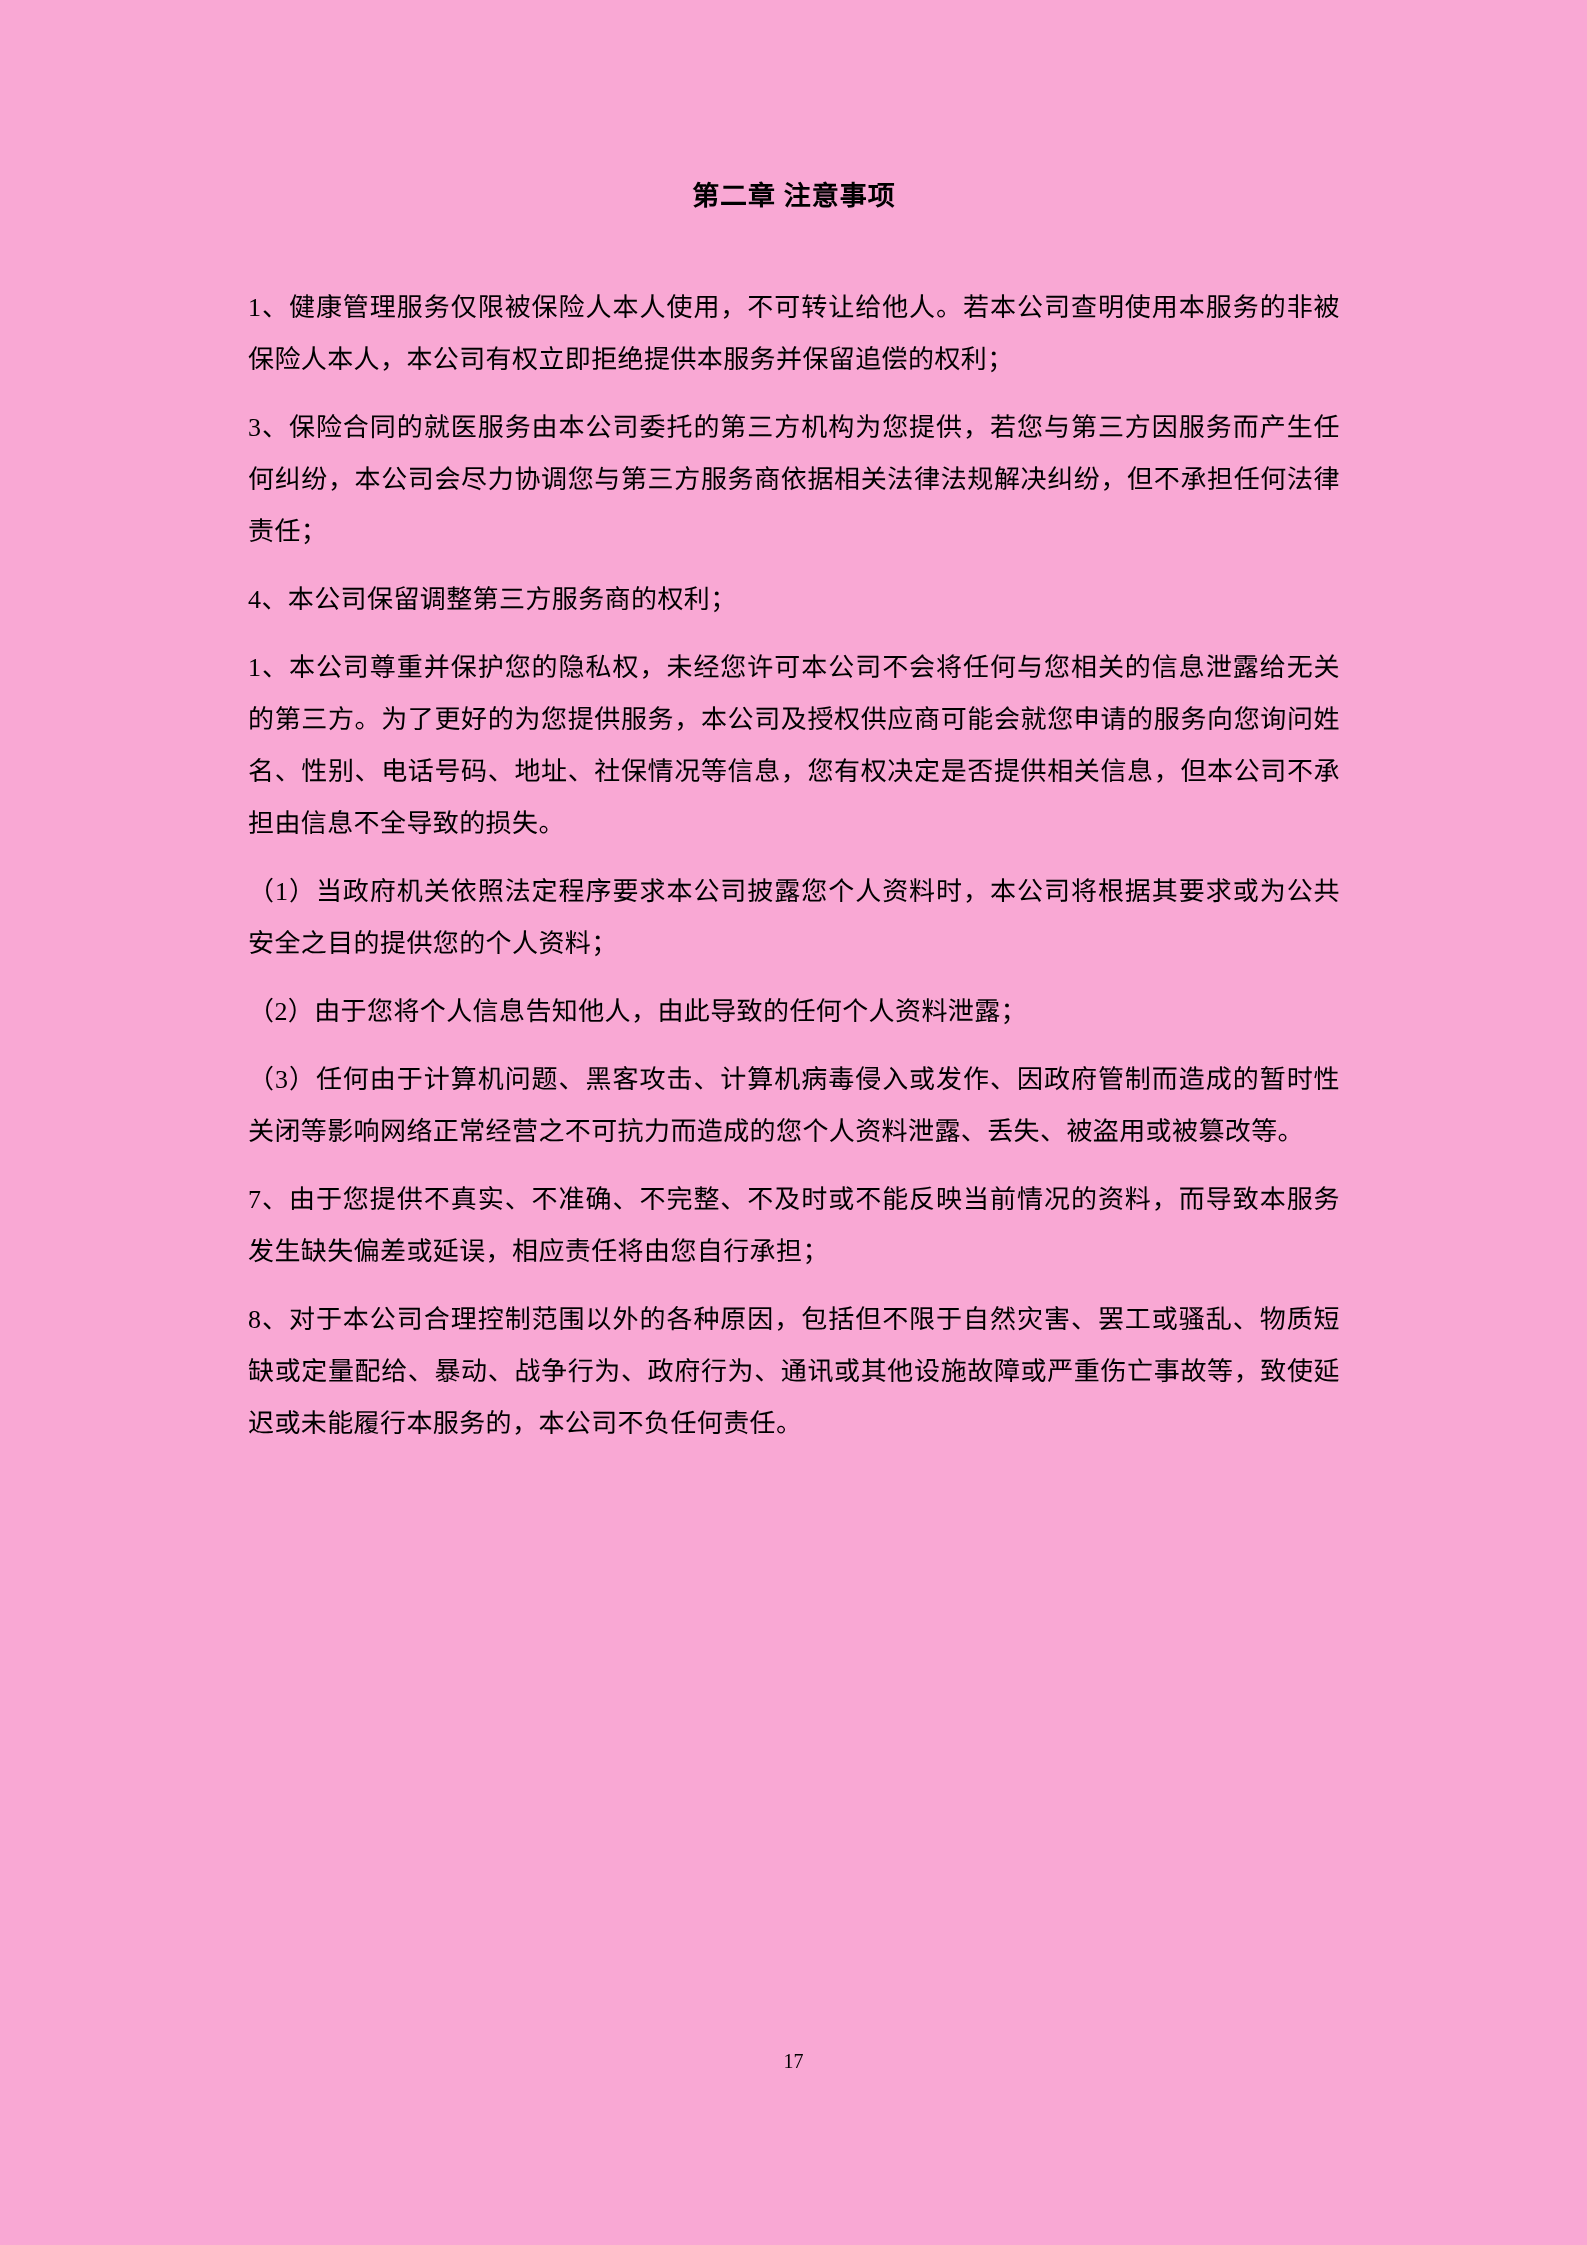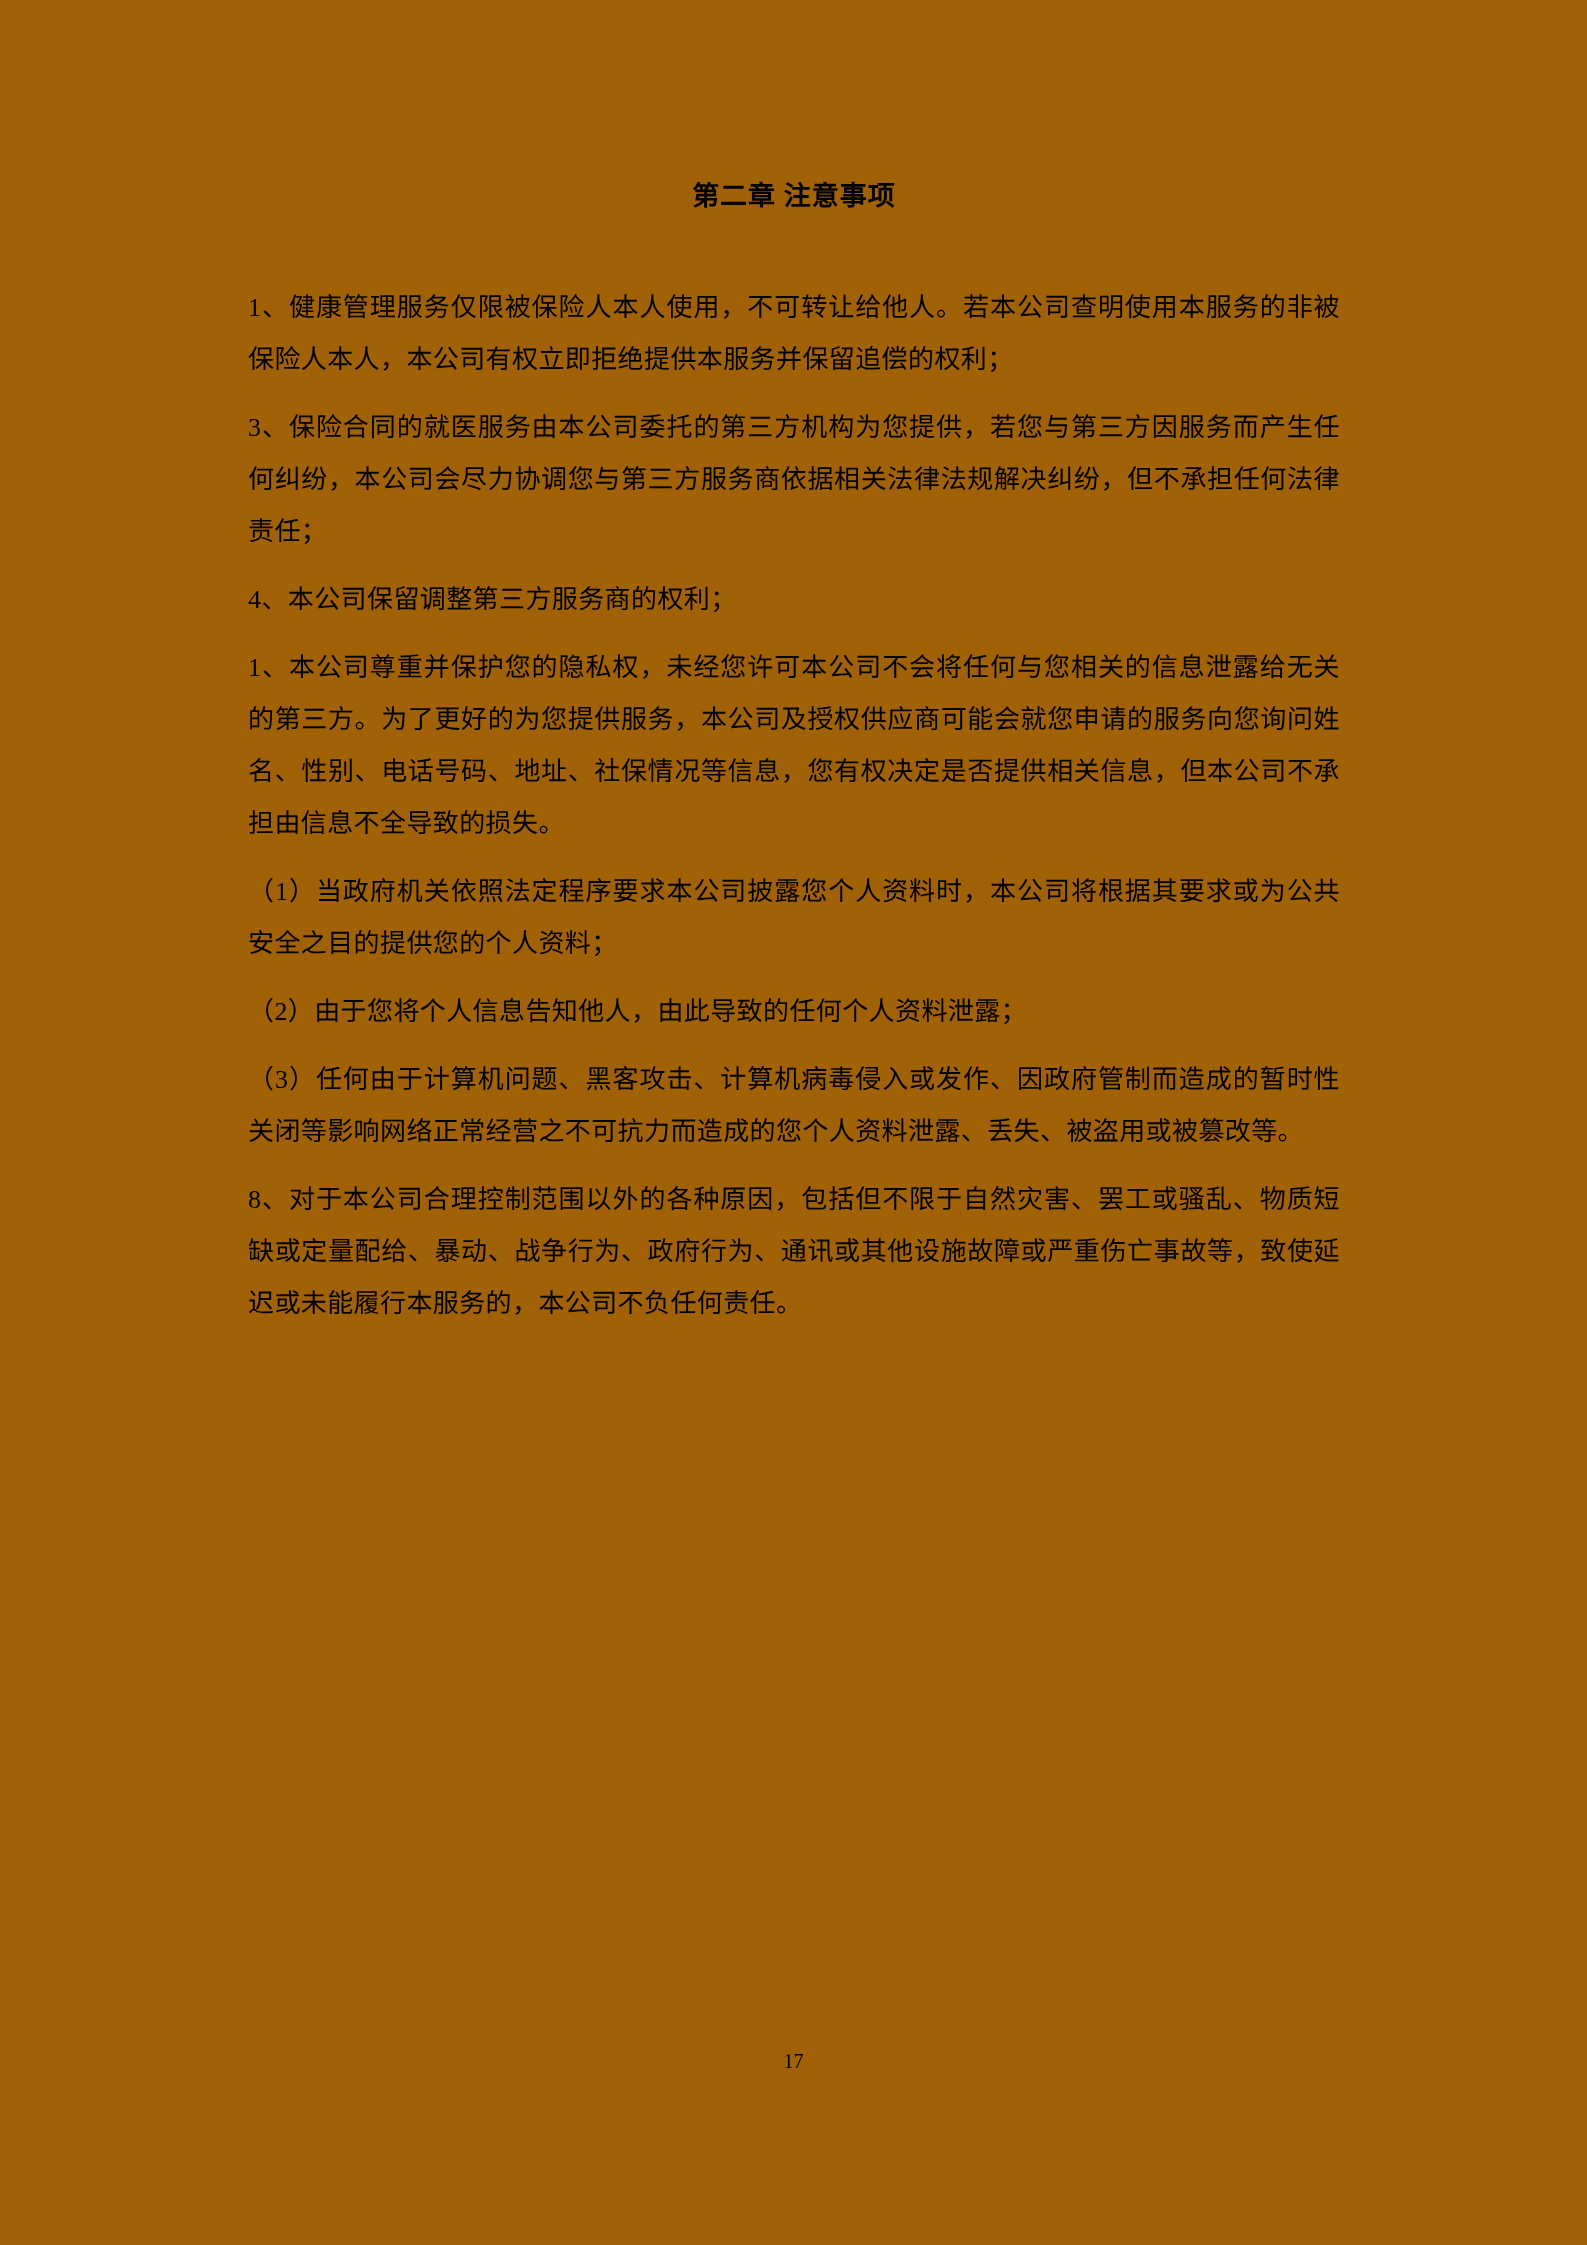--- a/index.html
+++ b/index.html
@@ -9,21 +9,21 @@
   }
   body {
     font-family: "Liberation Serif", "DejaVu Serif", serif;
     color: #000000;
   }
   .page {
     position: relative;
     width: 1587px;
     height: 2245px;
     margin: 0 auto;
-    background: #a16207;
+    background: #f9a8d4;
     box-sizing: border-box;
     overflow: hidden;
   }
   .content {
     position: absolute;
     left: 232px;
     top: 178px;
     width: 1124px;
   }
   .doc-title {
@@ -63,17 +63,18 @@
   <div class="content">
     <h1 class="doc-title">第二章  注意事项</h1>
 
     <p class="para">1、健康管理服务仅限被保险人本人使用，不可转让给他人。若本公司查明使用本服务的非被保险人本人，本公司有权立即拒绝提供本服务并保留追偿的权利；</p>
     <p class="para">3、保险合同的就医服务由本公司委托的第三方机构为您提供，若您与第三方因服务而产生任何纠纷，本公司会尽力协调您与第三方服务商依据相关法律法规解决纠纷，但不承担任何法律责任；</p>
     <p class="para">4、本公司保留调整第三方服务商的权利；</p>
     <p class="para">1、本公司尊重并保护您的隐私权，未经您许可本公司不会将任何与您相关的信息泄露给无关的第三方。为了更好的为您提供服务，本公司及授权供应商可能会就您申请的服务向您询问姓名、性别、电话号码、地址、社保情况等信息，您有权决定是否提供相关信息，但本公司不承担由信息不全导致的损失。</p>
     <p class="para indent">（1）当政府机关依照法定程序要求本公司披露您个人资料时，本公司将根据其要求或为公共安全之目的提供您的个人资料；</p>
     <p class="para indent">（2）由于您将个人信息告知他人，由此导致的任何个人资料泄露；</p>
     <p class="para indent">（3）任何由于计算机问题、黑客攻击、计算机病毒侵入或发作、因政府管制而造成的暂时性关闭等影响网络正常经营之不可抗力而造成的您个人资料泄露、丢失、被盗用或被篡改等。</p>
+    <p class="para">7、由于您提供不真实、不准确、不完整、不及时或不能反映当前情况的资料，而导致本服务发生缺失偏差或延误，相应责任将由您自行承担；</p>
     <p class="para">8、对于本公司合理控制范围以外的各种原因，包括但不限于自然灾害、罢工或骚乱、物质短缺或定量配给、暴动、战争行为、政府行为、通讯或其他设施故障或严重伤亡事故等，致使延迟或未能履行本服务的，本公司不负任何责任。</p>
   </div>
 
   <div class="page-number">17</div>
 </div>
 
 </body></html>

